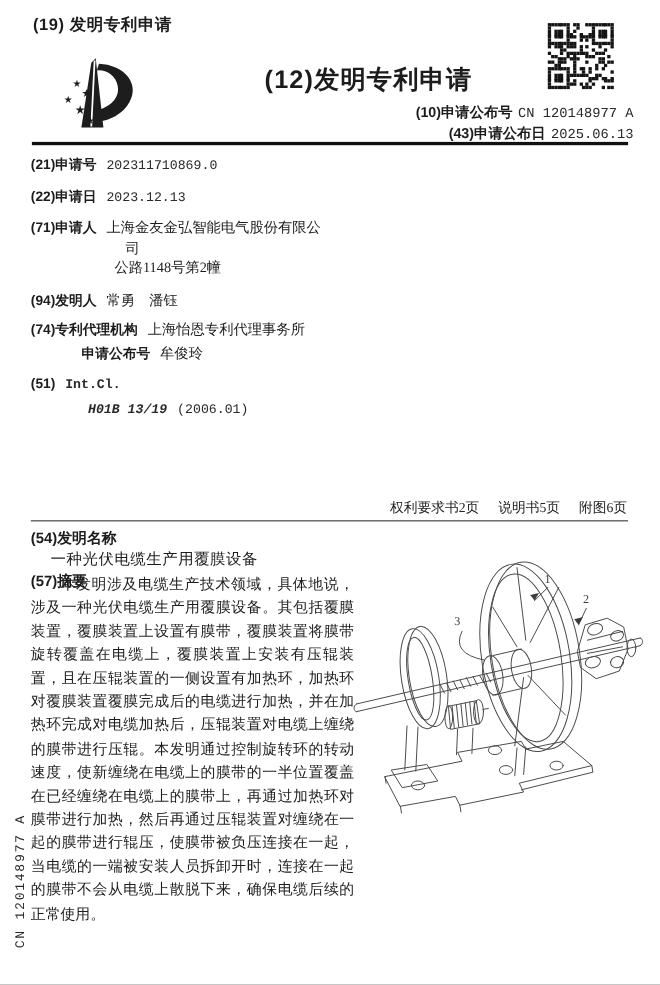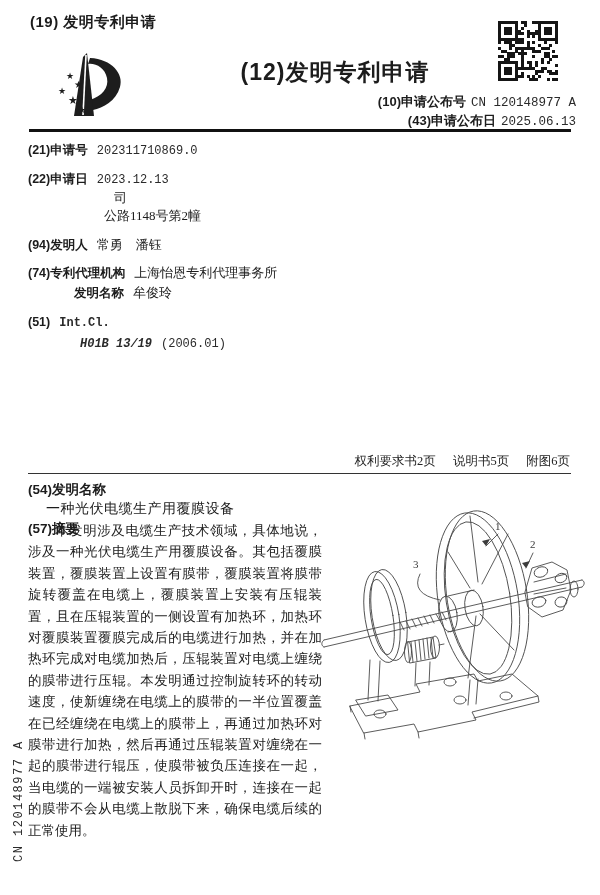--- a/index.html
+++ b/index.html
@@ -313,25 +313,26 @@
       <span class="lab">(43)申请公布日</span>
       <span class="val">2025.06.13</span>
     </div>
   </div>
 
   <div class="abs rule-thick"></div>
 
   <div class="abs biblio">
       <div class="bl" style="margin-left: 0px; margin-top: 0px;"><span class="part b">(21)申请号</span><span class="part m">202311710869.0</span></div>
       <div class="bl" style="margin-left: 0px; margin-top: 9px;"><span class="part b">(22)申请日</span><span class="part m">2023.12.13</span></div>
+      <div class="bl" style="margin-left: 0px; margin-top: 9px;"><span class="part b">(71)申请人</span><span class="part">上海金友金弘智能电气股份有限公</span></div>
       <div class="bl" style="margin-left: 86px; margin-top: 0px;"><span class="part">司</span></div>
       <div class="bl" style="margin-left: 76px; margin-top: 0px;"><span class="part">公路1148号第2幢</span></div>
       <div class="bl" style="margin-left: 0px; margin-top: 12px;"><span class="part b">(94)发明人</span><span class="part">常勇　潘钰</span></div>
       <div class="bl" style="margin-left: 0px; margin-top: 9px;"><span class="part b">(74)专利代理机构</span><span class="part">上海怡恩专利代理事务所</span></div>
-      <div class="bl" style="margin-left: 46px; margin-top: 2px;"><span class="part b">发明名称</span><span class="part">牟俊玲</span></div>
+      <div class="bl" style="margin-left: 46px; margin-top: 2px;"><span class="part b">申请公布号</span><span class="part">牟俊玲</span></div>
       <div class="bl" style="margin-left: 0px; margin-top: 10px;"><span class="part b">(51)</span><span class="part b m">Int.Cl.</span></div>
       <div class="bl" style="margin-left: 52px; margin-top: 2px;"><span class="part b i m">H01B 13/19</span><span class="part m">(2006.01)</span></div>
     </div>
 
   <div class="abs pages-info">
     <span>权利要求书2页</span>
     <span>说明书5页</span>
     <span>附图6页</span>
   </div>
   <div class="abs rule-thin"></div>

